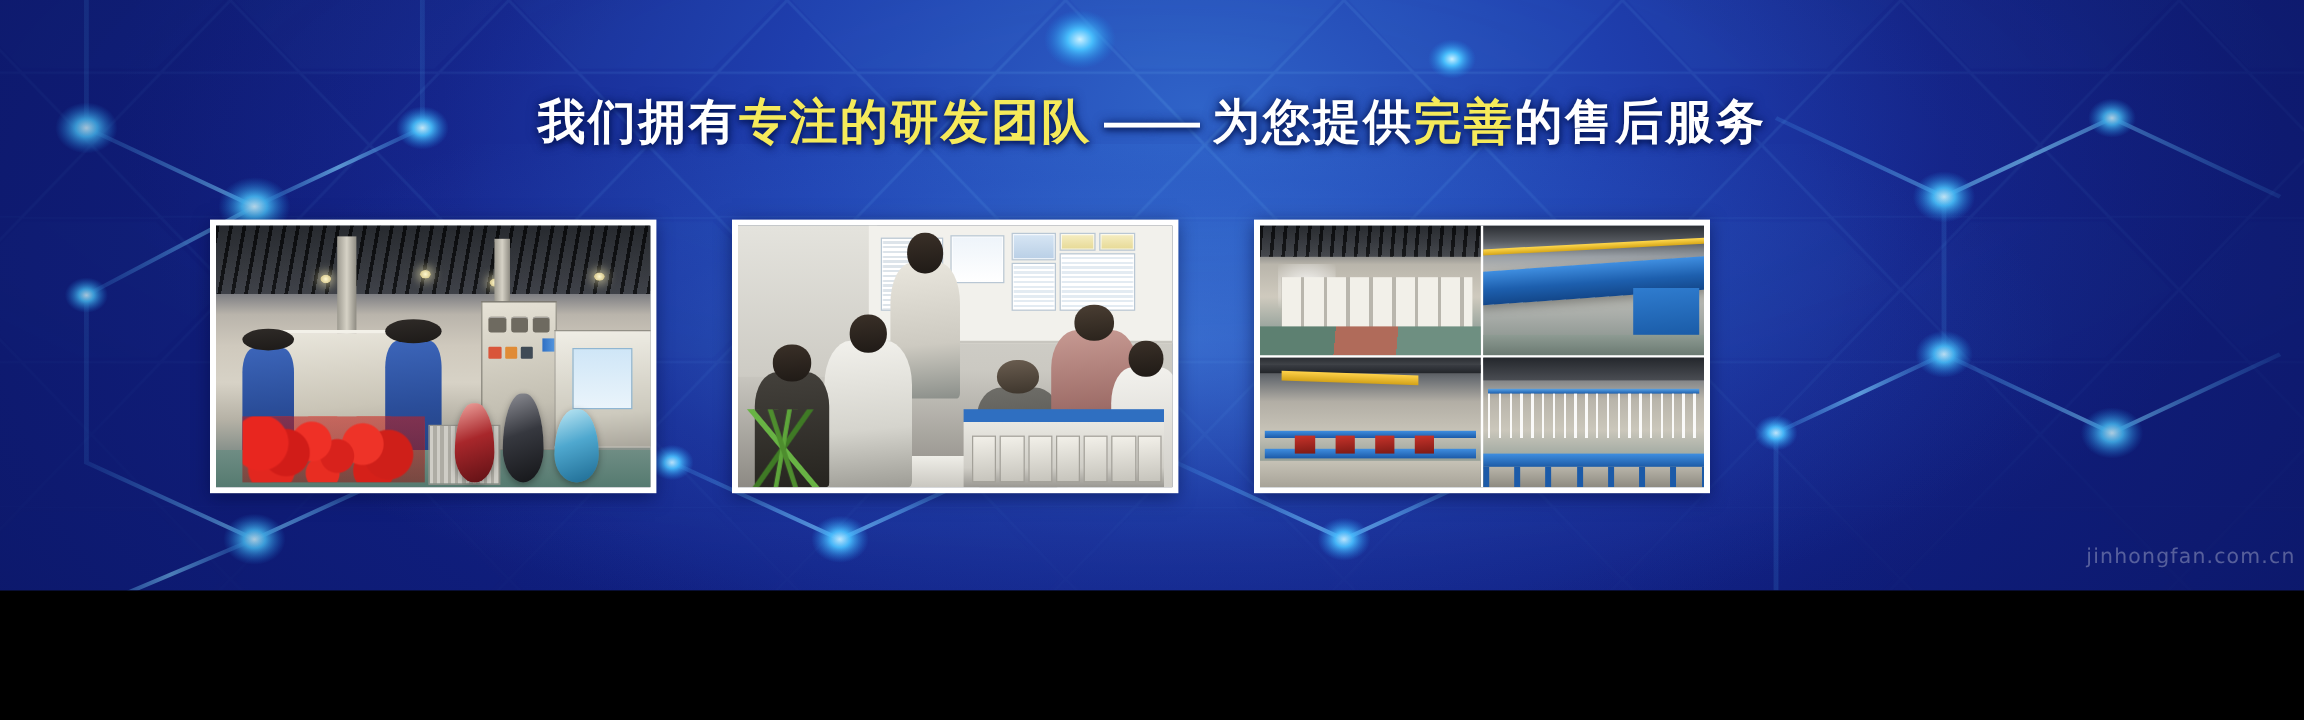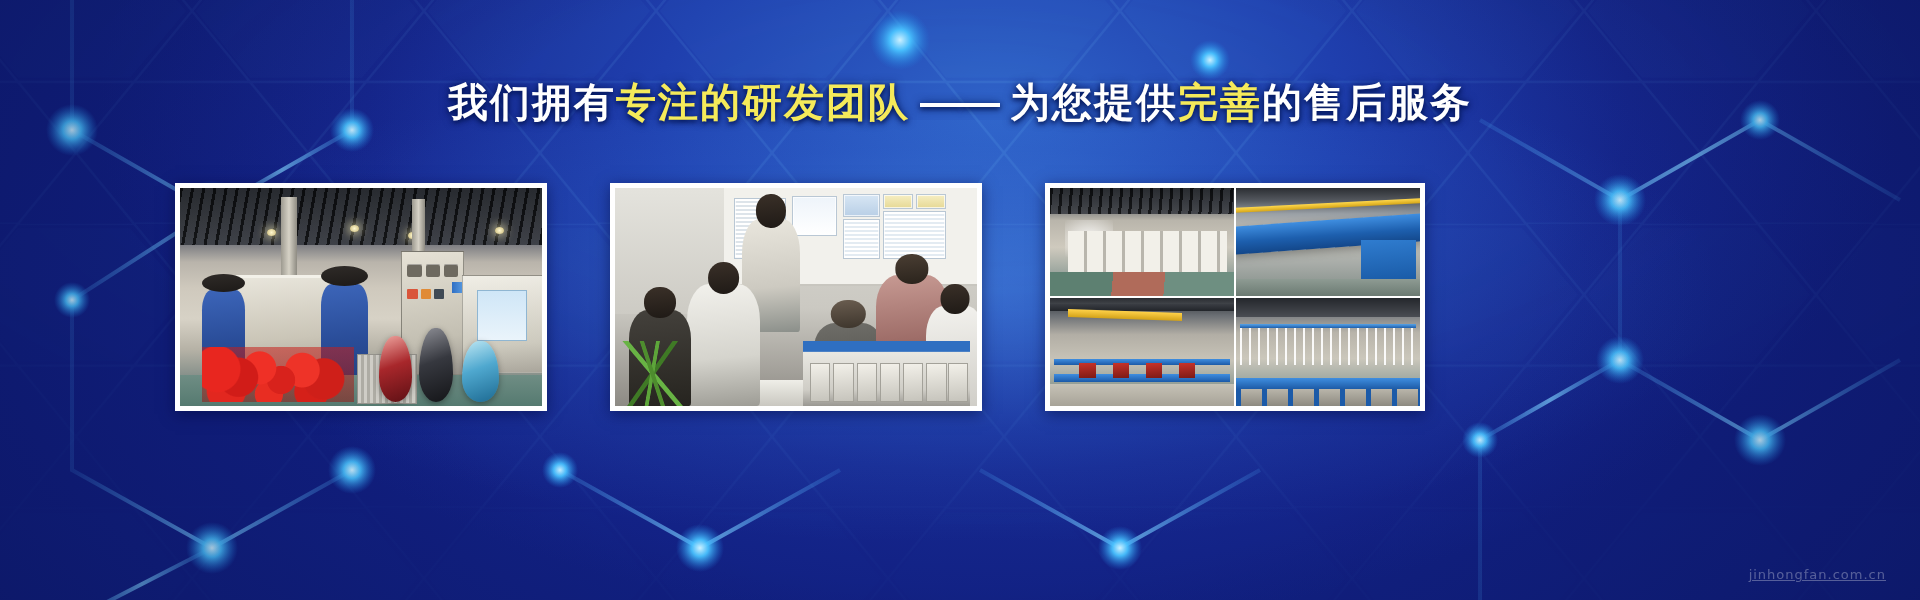--- a/index.html
+++ b/index.html
@@ -2,21 +2,21 @@
 <html><head>
 <meta charset="utf-8">
 <title>Banner</title>
 <style>
   html, body {
     margin: 0; padding: 0;
     background: #000;
   }
   #banner {
     position: relative;
-    width: 1920px; height: 600px;
+    width: 1920px; height: 492px;
     overflow: hidden;
     font-family: "Liberation Sans", "DejaVu Sans", sans-serif;
     background: #1a2c96;
   }
 
   
   .bg-base {
     position: absolute; inset: 0;
     background:
       radial-gradient(ellipse 900px 520px at 52% 18%, #2f63c8 0%, #1f3fae 38%, #16278f 70%, #111f80 100%),
@@ -333,26 +333,25 @@
   .q4 .hooks { position:absolute; left:2%; top:28%; width:96%; height:34%;
     background:repeating-linear-gradient(90deg, rgba(255,255,255,0.92) 0 2px, rgba(255,255,255,0) 2px 9px); }
   .q4 .convey { position:absolute; left:0; bottom:14%; width:100%; height:12%;
     background:linear-gradient(180deg,#3f8ee0,#17529c); }
   .q4 .legs { position:absolute; left:0; bottom:0; width:100%; height:16%;
     background:repeating-linear-gradient(90deg, #1b5aa8 0 5px, rgba(0,0,0,0) 5px 26px),
                linear-gradient(180deg,#b9b5aa,#8d8a80); }
 
   
   .watermark {
-    position:absolute; right:34px; bottom:18px;
-    font-size:13px; letter-spacing:1px;
+    position:absolute; right:7px; bottom:18px;
+    font-size:17px; letter-spacing:1px;
     color:rgba(255,255,255,0.30);
     font-family:"DejaVu Sans", sans-serif;
     user-select:none;
-    text-decoration:underline;
   }
 </style>
 </head>
 <body>
 
 <div id="banner">
 
   <div class="bg-base"></div>
 
   <div class="hexlayer">

